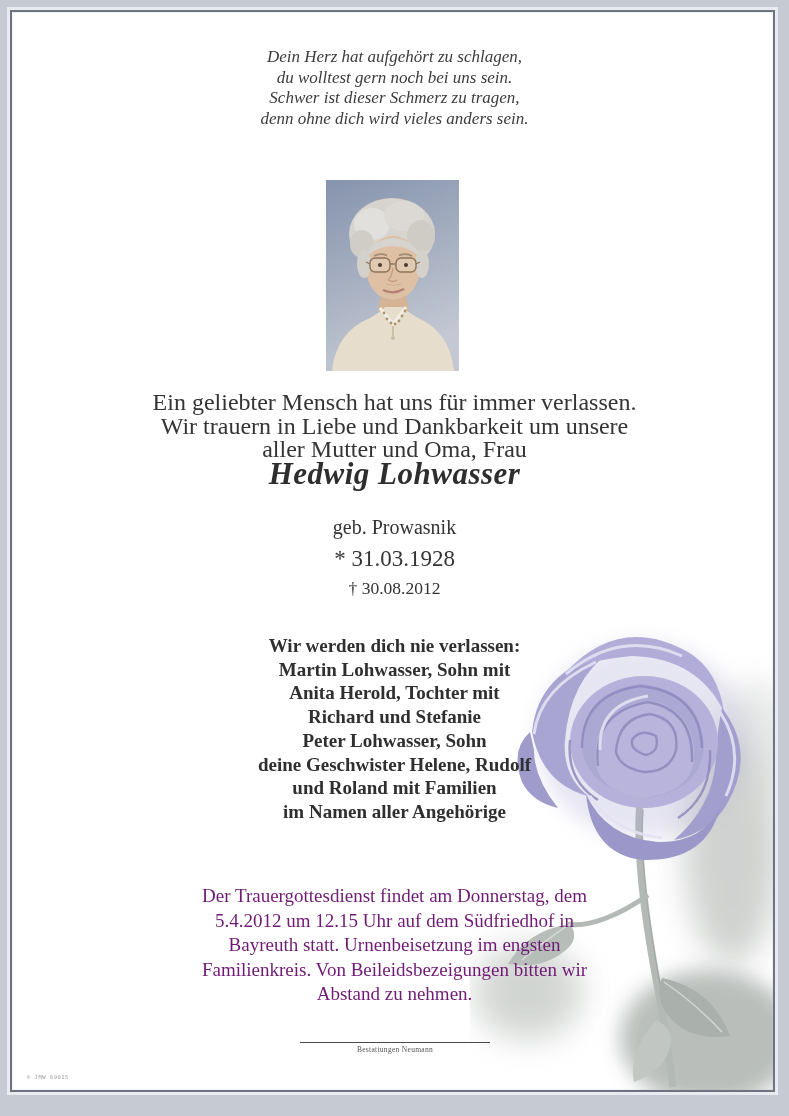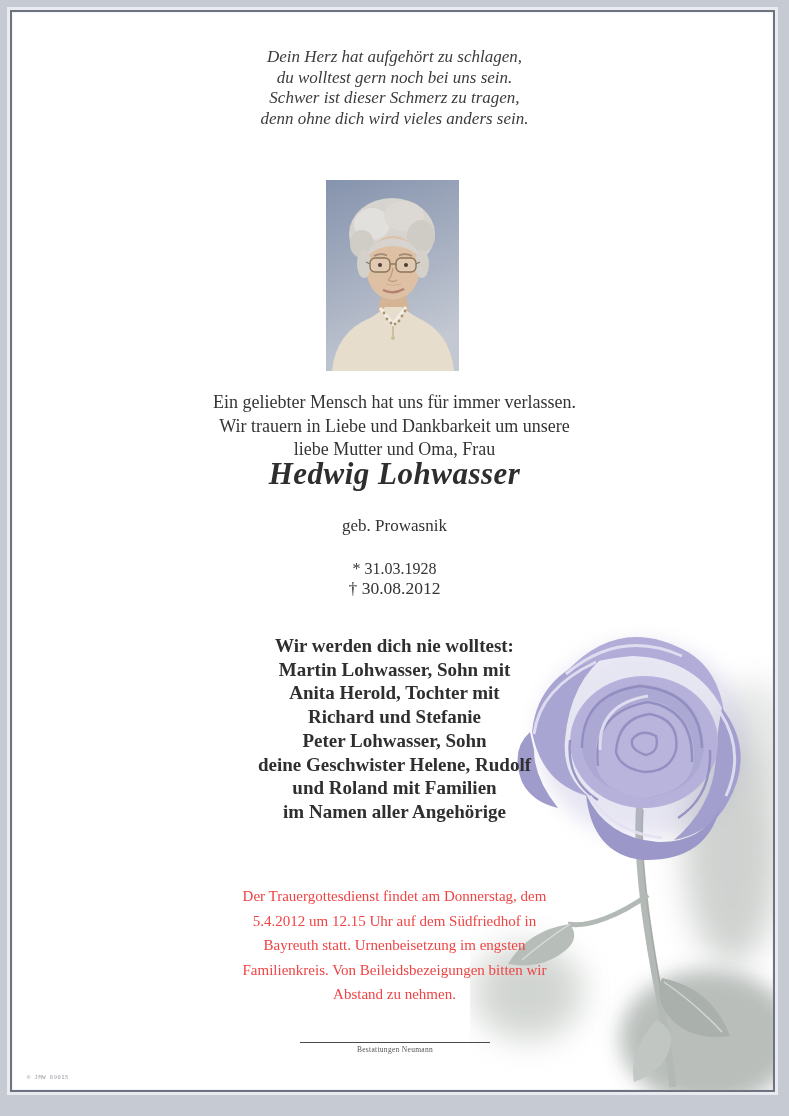--- a/index.html
+++ b/index.html
@@ -21,27 +21,27 @@
     overflow:hidden;
   }
   .content { position:absolute; left:-12px; top:-12px; width:789px; height:868px; }
 
   .rose   { position:absolute; left:470px; top:600px; width:305px; height:490px; z-index:1; }
   .photo  { position:absolute; left:326px; top:180px; width:133px; height:191px; z-index:2; }
 
   .txt { position:absolute; left:0; width:789px; text-align:center; z-index:3; }
 
   .poem        { top:47px;  font-style:italic; font-size:17px; line-height:20.5px; color:#3c3c3c; }
-  .intro       { top:391px; font-size:18px; line-height:23.5px; color:#343434; }
+  .intro       { top:391px; font-size:24px; line-height:23.5px; color:#343434; }
   .name        { top:456px; font-size:31px; font-weight:bold; font-style:italic; letter-spacing:.5px; color:#2e2e2e; }
-  .maiden      { top:516px; font-size:17px; }
-  .birth       { top:560px; font-size:16px; }
+  .maiden      { top:516px; font-size:20px; }
+  .birth       { top:546px; font-size:23px; }
   .death       { top:578px; font-size:17.5px; }
   .remembrance { top:634px; font-size:19px; font-weight:bold; line-height:23.7px; color:#2f2f2f; }
-  .funeral     { top:884px; font-size:15px; line-height:24.6px; color:#ef4444; }
+  .funeral     { top:884px; font-size:19px; line-height:24.6px; color:#701a75; }
 
   .sig { position:absolute; left:300px; top:1042px; width:190px; z-index:3; text-align:center; }
   .sigline { border-top:1px solid #4a4a4a; height:0; }
   .sigtext { font-size:7.5px; color:#555; padding-top:2px; letter-spacing:.3px; }
 
   .printcode { position:absolute; left:27px; top:1074px; z-index:3; font-size:5.5px; color:#9a9da4; font-family:"DejaVu Sans Mono",monospace; letter-spacing:.5px; }
 </style>
 </head>
 <body>
 
@@ -157,30 +157,30 @@
             <circle cx="79" cy="131" r="1.4"></circle>
           </g>
           <path d="M67,146 L67,156" stroke="#b5a179" stroke-width="1"></path>
           <circle cx="67" cy="158" r="2" fill="#cabd9e"></circle>
         </g>
       </svg>
 
       <div class="txt intro">
         <div>Ein geliebter Mensch hat uns für immer verlassen.</div>
         <div>Wir trauern in Liebe und Dankbarkeit um unsere</div>
-        <div>liebe Mutter und Oma, Frau</div>
+        <div>aller Mutter und Oma, Frau</div>
       </div>
 
       <h1 class="txt name">Hedwig Lohwasser</h1>
       <div class="txt maiden">geb. Prowasnik</div>
       <div class="txt birth">* 31.03.1928</div>
       <div class="txt death">† 30.08.2012</div>
 
       <div class="txt remembrance">
-        <div>Wir werden dich nie wolltest:</div>
+        <div>Wir werden dich nie verlassen:</div>
         <div>Martin Lohwasser, Sohn mit</div>
         <div>Anita Herold, Tochter mit</div>
         <div>Richard und Stefanie</div>
         <div>Peter Lohwasser, Sohn</div>
         <div>deine Geschwister Helene, Rudolf</div>
         <div>und Roland mit Familien</div>
         <div>im Namen aller Angehörige</div>
       </div>
 
       <div class="txt funeral">

